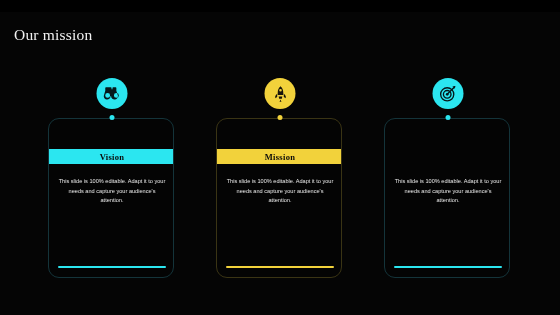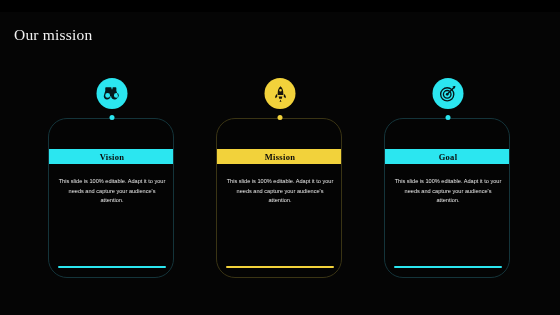--- a/index.html
+++ b/index.html
@@ -73,21 +73,21 @@
     border-radius: 50%;
     z-index: 3;
   }
   
   .card {
     position: absolute;
     left: 0;
     top: 40px;
     width: 126px;
     height: 160px;
-    border-radius: 19px;
+    border-radius: 11px;
     border: 1px solid #14343a;
     background: #040404;
     box-sizing: border-box;
     overflow: hidden;
   }
   .card.yellow-card { border-color: #3a3414; }
   .label-band {
     position: absolute;
     left: -1px;
     top: 30px;
@@ -180,23 +180,20 @@
         <svg width="19" height="19" viewBox="0 0 24 24">
           <circle cx="11" cy="13" r="8.3" fill="none" stroke="#05181b" stroke-width="1.7"></circle>
           <circle cx="11" cy="13" r="4.8" fill="none" stroke="#05181b" stroke-width="1.7"></circle>
           <circle cx="11" cy="13" r="1.7" fill="#05181b"></circle>
           <path d="M11 13 20.5 3.5" stroke="#05181b" stroke-width="1.8" fill="none" stroke-linecap="round"></path>
           <path d="M17.6 3.2l3.4-.6-.6 3.4-2.8-2.8z" fill="#05181b"></path>
         </svg>
       </div>
       <div class="connector-dot" style="background:#2BE6F0;"></div>
       <div class="card">
-        <div class="label-band" style="background:#2BE6F0;">
-          <span>Goal</span>
-        </div>
         <div class="card-body">This slide is 100% editable. Adapt it to your needs and capture your audience's attention.</div>
         <div class="accent-bar" style="background:#2BE6F0;"></div>
       </div>
     </div>
 
   </div>
 
   <div class="page-number">53</div>
 
 </div>

